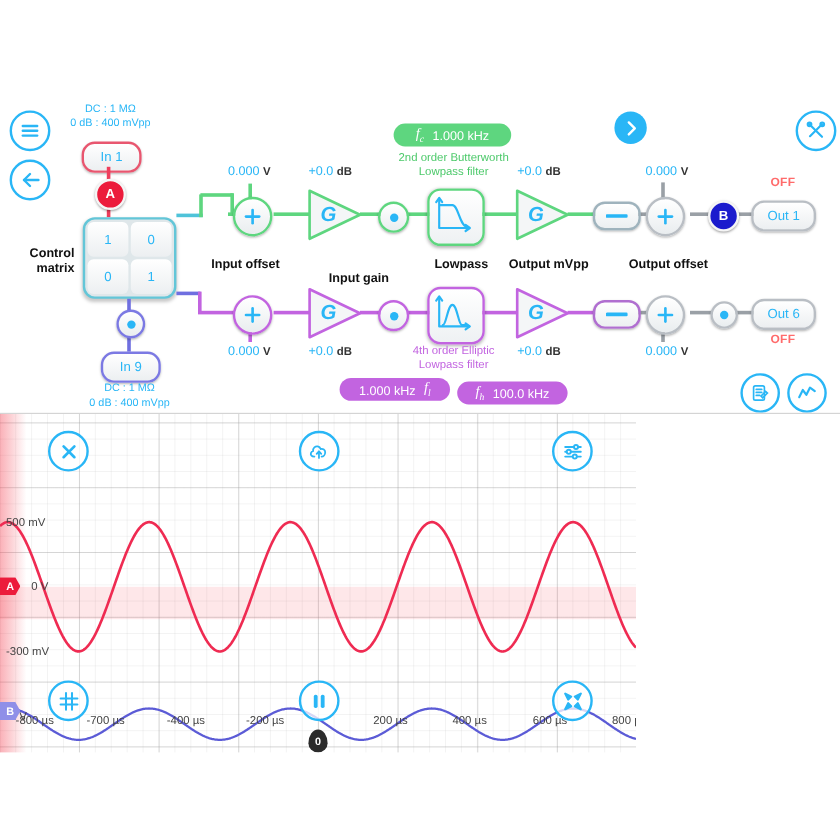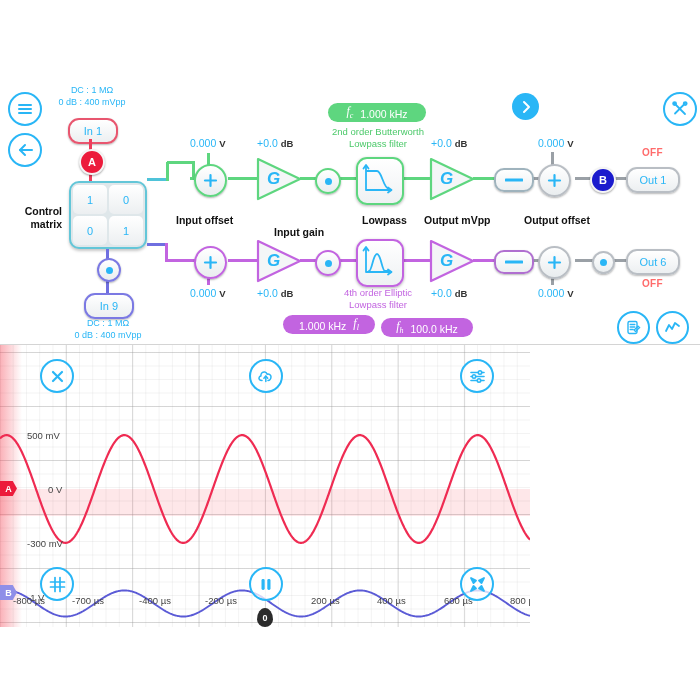--- a/index.html
+++ b/index.html
@@ -82,21 +82,21 @@
     background-image:
       linear-gradient(to right,rgba(150,150,150,.32) 1px,transparent 1px),
       linear-gradient(to bottom,rgba(150,150,150,.32) 1px,transparent 1px),
       linear-gradient(to right,rgba(170,170,170,.14) 1px,transparent 1px),
       linear-gradient(to bottom,rgba(170,170,170,.14) 1px,transparent 1px);
     background-size:66.4px 54px,66.4px 54px,13.28px 13.5px,13.28px 13.5px;
     background-position:-0.6px 7px,-0.6px 7px,-0.6px 7px,-0.6px 7px;}
   #leftband{position:absolute;left:0;top:0;width:22px;height:283px;
     background:linear-gradient(to right,rgba(244,67,84,.42),rgba(244,67,84,0));}
   #ampband{position:absolute;left:0;width:530px;background:rgba(244,67,84,.13);}
-  .ytick{position:absolute;font-size:9.5px;color:#444;white-space:nowrap;left:5px;margin-left:22px;}
+  .ytick{position:absolute;font-size:9.5px;color:#444;white-space:nowrap;left:5px;}
   .xtick{position:absolute;font-size:9.5px;color:#444;white-space:nowrap;bottom:22px;}
   .chmark{position:absolute;width:17px;height:15px;display:flex;align-items:center;justify-content:center;
           color:#fff;font-size:9px;font-weight:700;}
   .chmark.a{background:#ec1b3b;clip-path:polygon(0 0,75% 0,100% 50%,75% 100%,0 100%);}
   .chmark.b{background:#8f8fe8;clip-path:polygon(0 0,75% 0,100% 50%,75% 100%,0 100%);}
   .scope-btn{position:absolute;width:30px;height:30px;border-radius:50%;border:2px solid #29b6f6;background:rgba(255,255,255,.75);
              display:flex;align-items:center;justify-content:center;}
   #zeromark{position:absolute;width:16px;height:19px;background:#2b2b2b;border-radius:50% 50% 50% 50%/60% 60% 40% 40%;
             display:flex;align-items:center;justify-content:center;color:#fff;font-size:9px;font-weight:700;}
 

